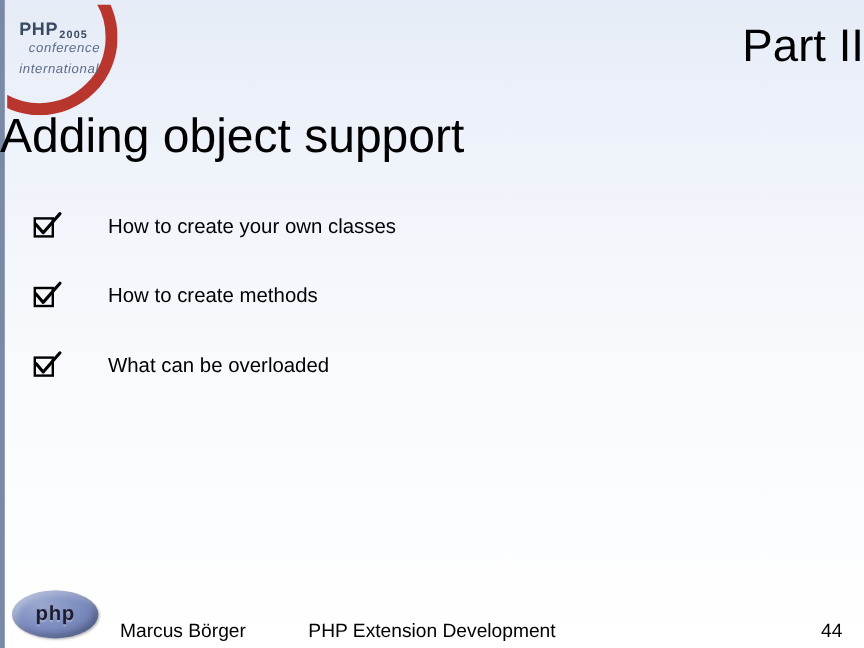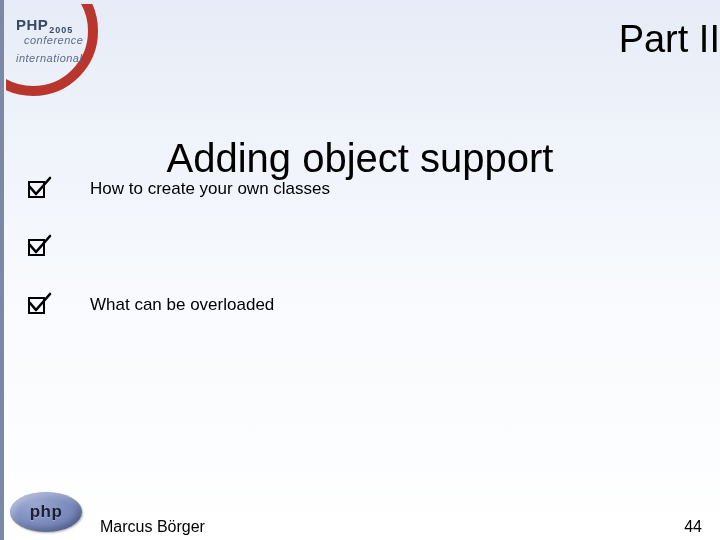--- a/index.html
+++ b/index.html
@@ -59,24 +59,22 @@
     width: 100%;
     text-align: right;
     font-size: 38px;
     color: #000;
   }
   .title-main {
     position: absolute;
     top: 92px;
     left: 0;
     width: 100%;
-    text-align: center;
     font-size: 40px;
     color: #000;
-    margin-top: 44px;
   }
 
   .bullets {
     position: absolute;
     top: 178px;
     left: 28px;
     right: 20px;
   }
   .bullet-row {
     display: flex;
@@ -177,36 +175,38 @@
       </div>
       <div class="bullet-text">How to create your own classes</div>
     </div>
     <div class="bullet-row">
       <div class="check">
         <div class="box"></div>
         <svg viewBox="0 0 26 26">
             <path d="M3 12 L9 19 L23 3" stroke="#000" stroke-width="2.6" fill="none" stroke-linecap="round" stroke-linejoin="round"></path>
           </svg>
       </div>
+      <div class="bullet-text">How to create methods</div>
     </div>
     <div class="bullet-row">
       <div class="check">
         <div class="box"></div>
         <svg viewBox="0 0 26 26">
             <path d="M3 12 L9 19 L23 3" stroke="#000" stroke-width="2.6" fill="none" stroke-linecap="round" stroke-linejoin="round"></path>
           </svg>
       </div>
       <div class="bullet-text">What can be overloaded</div>
     </div>
   </div>
 
   <div class="php-logo">
     <div class="ellipse">
       <span class="txt">php</span>
     </div>
   </div>
 
   <div class="footer">
     <div class="author">Marcus Börger</div>
+    <div class="center">PHP Extension Development</div>
     <div class="page">44</div>
   </div>
 
 </div>
 
 </body></html>

